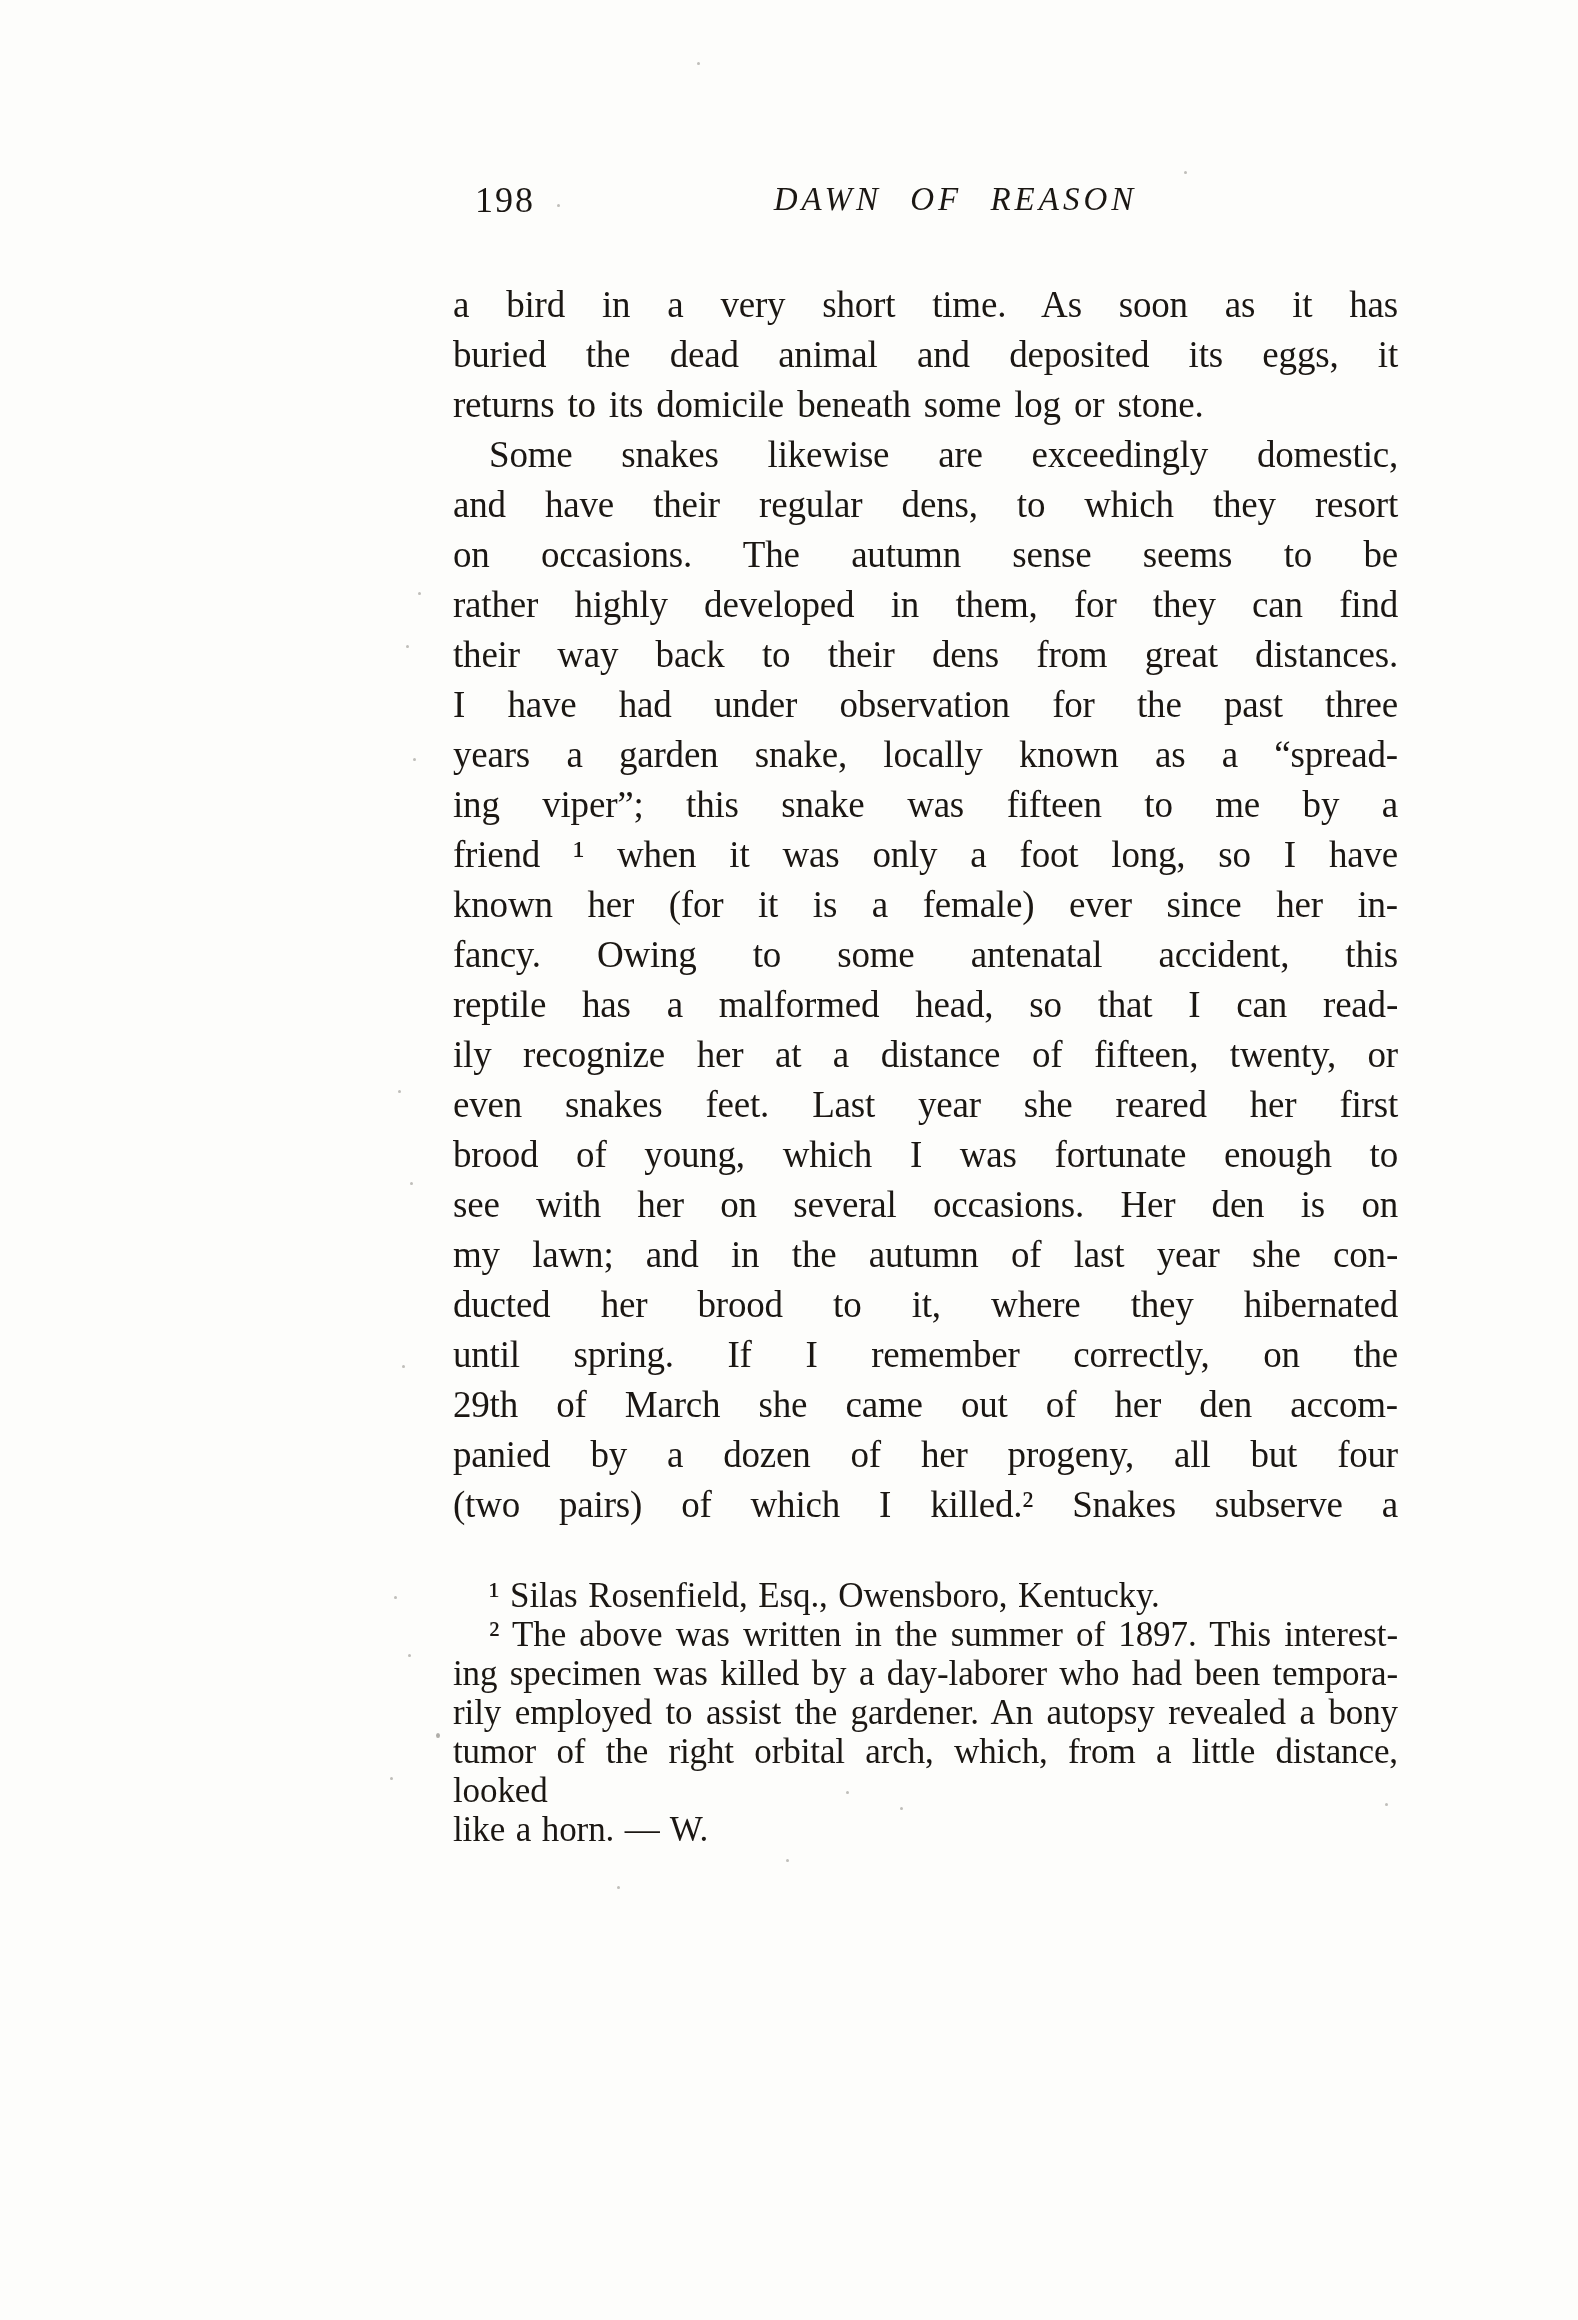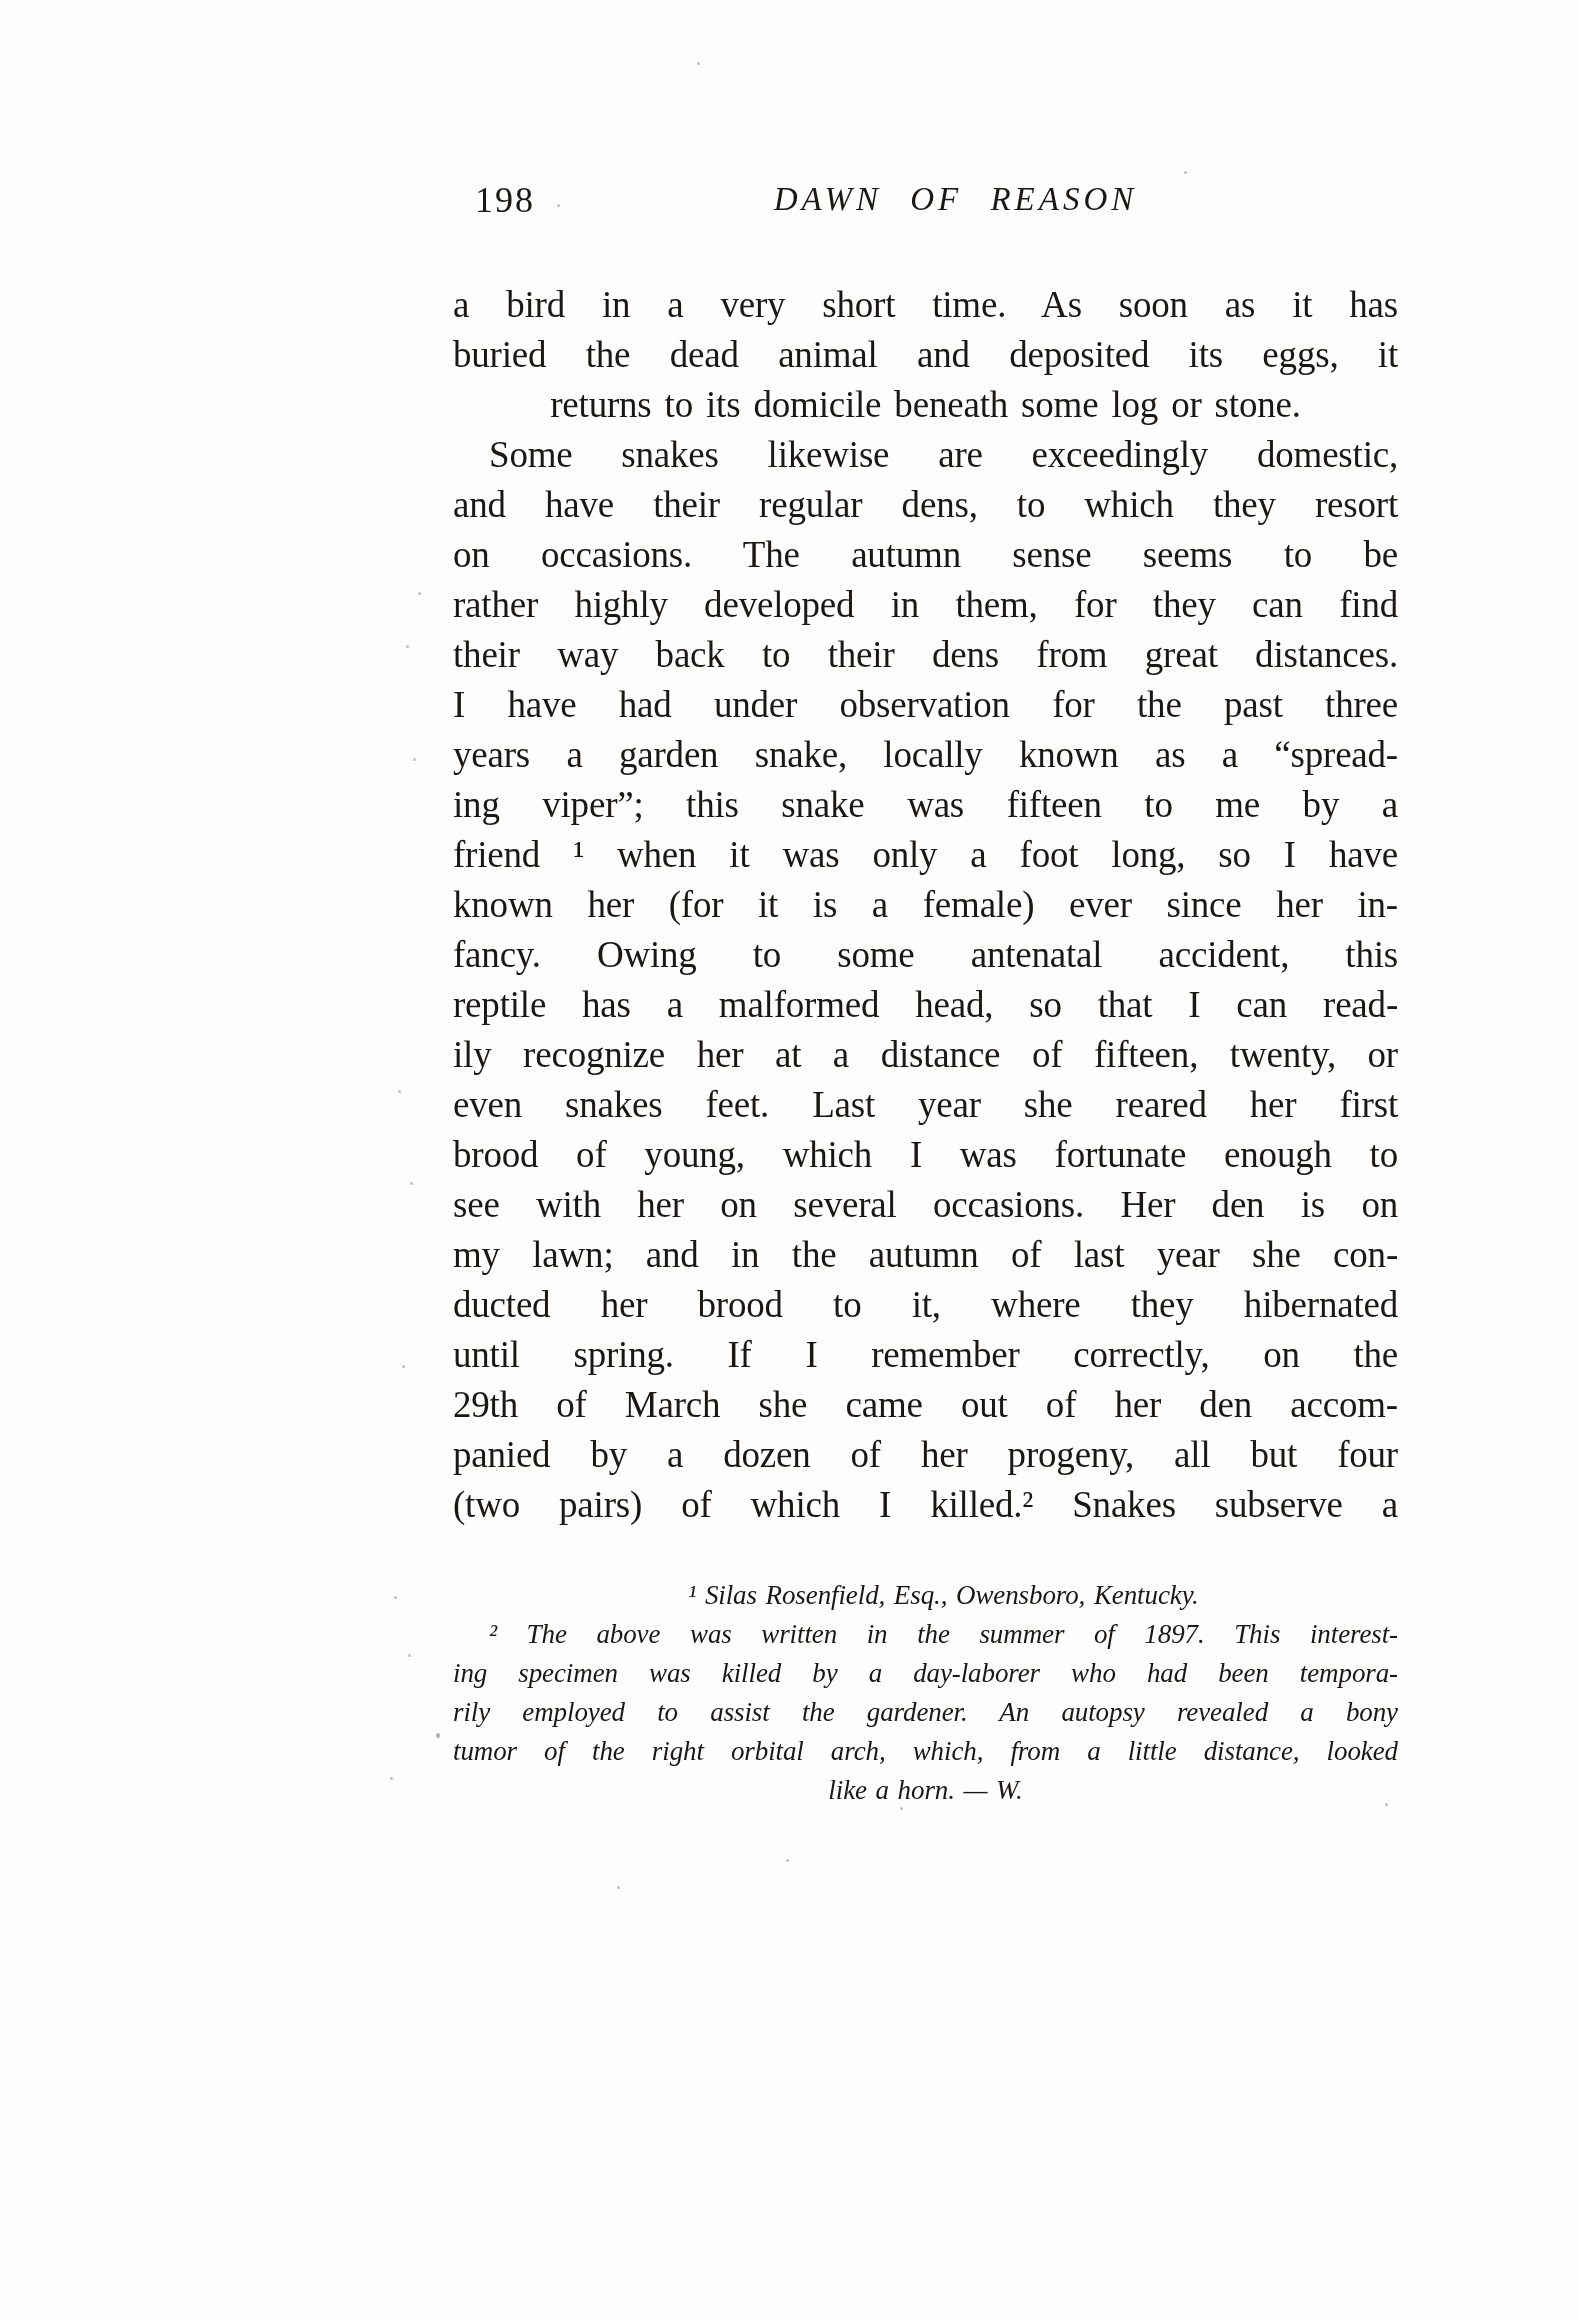--- a/index.html
+++ b/index.html
@@ -40,27 +40,26 @@
     position: absolute;
     left: 453px; top: 280px; width: 945px;
     font-size: 37px;
     line-height: 50px;
     letter-spacing: -0.2px;
     word-spacing: 4px;
   }
   .footnotes {
     position: absolute;
     left: 453px; top: 1576px; width: 945px;
-    font-size: 27px;
+    font-size: 35px;
     line-height: 39px;
     letter-spacing: -0.1px;
     word-spacing: 2px;
-    font-style: italic;
   }
-  .line { white-space: normal; text-align: center; }
+  .line { white-space: normal; }
   .line.j { text-align: justify; text-align-last: justify; }
   .line.ind { text-indent: 36px; }
   
   .speck {
     position: absolute;
     background: #8d8a84;
     border-radius: 50%;
     opacity: .55;
   }
   .speck.s2 { width: 3px; height: 3px; }

